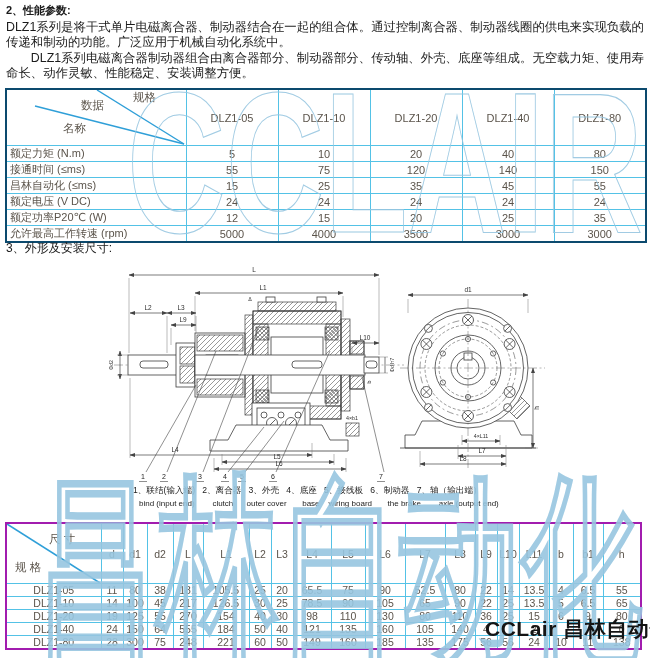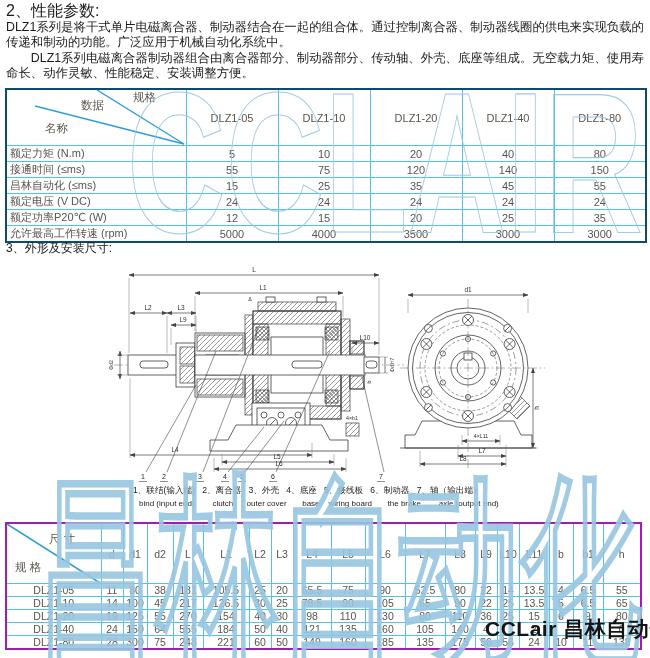--- a/index.html
+++ b/index.html
@@ -1,20 +1,20 @@
 <!DOCTYPE html>
 <html><head>
 <meta charset="utf-8">
 <style>
   html,body{margin:0;padding:0;background:#fff;}
   #page{position:relative;width:650px;height:658px;background:#fff;overflow:hidden;
         font-family:"Liberation Sans","DejaVu Sans",sans-serif;color:#1b1b1b;}
   
   #intro{position:absolute;top:3px;left:6px;width:638px;font-size:12.4px;line-height:15.5px;}
-  #intro h2{font-size:16px;margin:0 0 1px 0;font-weight:normal;}
+  #intro h2{font-size:11px;margin:0 0 1px 0;font-weight:bold;}
   #intro p{margin:0;text-align:justify;}
   #intro p.ind{text-indent:2em;}
   
   #sec3{position:absolute;top:240px;left:6px;font-size:12px;font-weight:normal;}
   
   table{border-collapse:collapse;table-layout:fixed;background:#fff;}
   td,th{border:1px solid #54c2e6;text-align:center;padding:0;color:#5b544b;
         font-weight:normal;overflow:hidden;white-space:nowrap;}
   #perf{position:absolute;top:88px;left:5px;width:640px;border:2px solid #0c4a6e;font-size:11px;}
   #perf td{height:13px;}
@@ -72,21 +72,21 @@
       </colgroup>
     <tbody>
         <tr>
       <td class="hd corner">
         <svg width="178" height="55">
           <line x1="28" y1="16" x2="177" y2="54" stroke="#2f9fd8" stroke-width="1.4"></line>
           <line x1="90" y1="0" x2="177" y2="54" stroke="#2f9fd8" stroke-width="1.4"></line>
         </svg>
         <span class="clab" style="left:126px;top:0px">规格</span>
         <span class="clab" style="left:74px;top:8px">数据</span>
-        <span class="clab" style="left:38px;top:31px">名称</span>
+        <span class="clab" style="left:56px;top:31px">名称</span>
       </td>
       <td class="hd">DLZ1-05</td>
       <td class="hd">DLZ1-10</td>
       <td class="hd">DLZ1-20</td>
       <td class="hd">DLZ1-40</td>
       <td class="hd">DLZ1-80</td>
     </tr>
     <tr>
           <td class="rn">额定力矩 (N.m)</td>
           <td>5</td>

